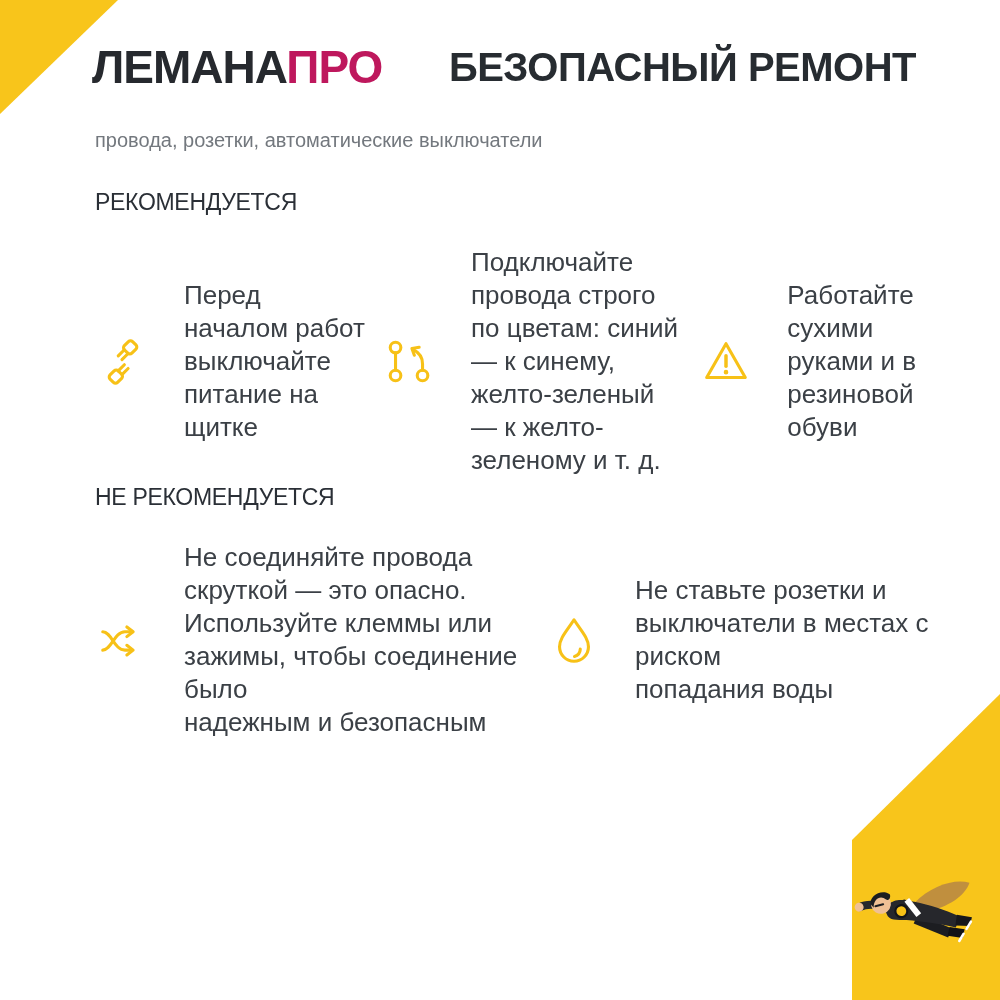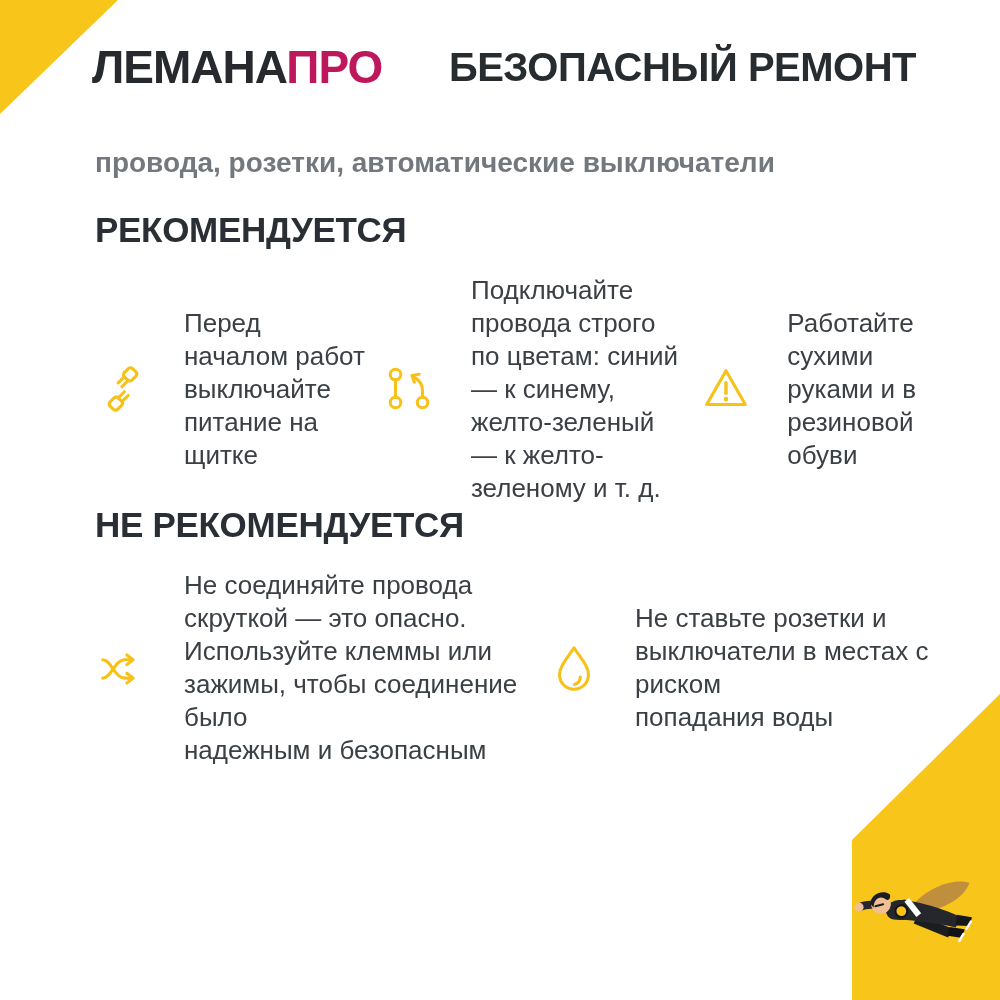--- a/index.html
+++ b/index.html
@@ -32,24 +32,24 @@
   .campaign-title{
     font-size:40px;font-weight:bold;letter-spacing:-0.5px;color:#272C31;
     white-space:nowrap;
   }
   
   .main{position:absolute;top:120px;left:95px;right:55px;}
   .page-title{
     font-size:50px;font-weight:bold;line-height:1.06;color:#2A2F36;
   }
   .page-subtitle{
-    margin-top:26px;font-size:28px;line-height:1.2;color:#73787E;font-weight:bold;
+    margin-top:8px;font-size:20px;line-height:1.2;color:#73787E;
   }
   .section-heading{
-    font-size:35px;font-weight:bold;letter-spacing:-0.3px;color:#2A2F36;line-height:40px;
+    font-size:23px;font-weight:normal;letter-spacing:-0.3px;color:#2A2F36;line-height:40px;
   }
   .heading-rec{margin-top:30px;}
   .heading-notrec{}
   .items{margin-top:24px;display:flex;flex-direction:row;gap:12px;}
   .item{display:flex;align-items:center;gap:33px;}
   .icon-box{
     width:56px;min-width:56px;height:54px;
     display:flex;align-items:center;justify-content:center;
   }
   .icon-box svg{width:54px;height:54px;display:block;}

